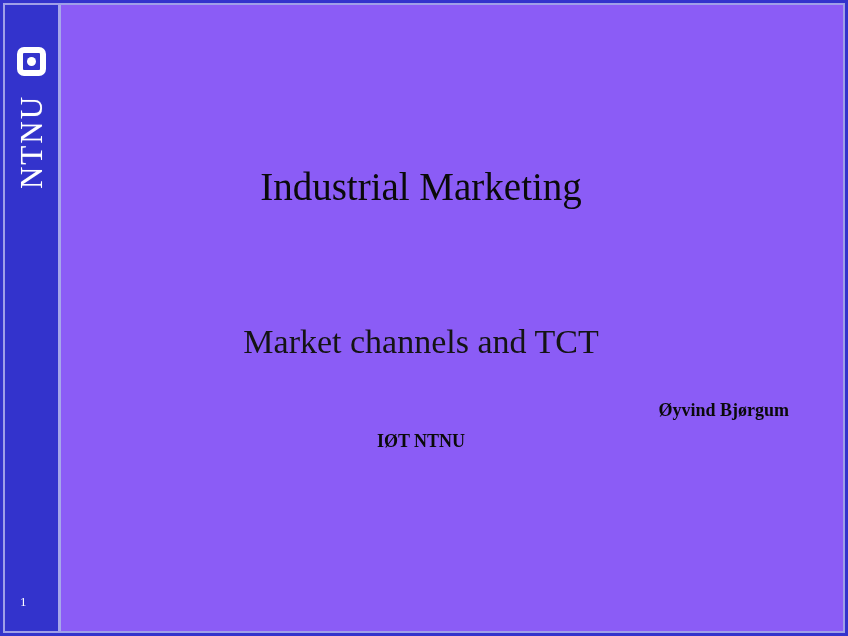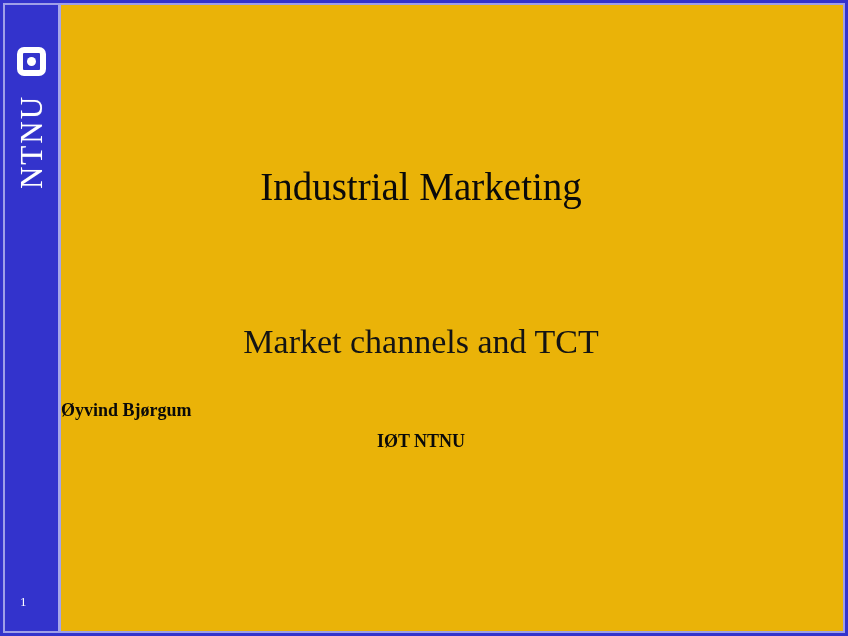--- a/index.html
+++ b/index.html
@@ -125,21 +125,21 @@
     z-index: 14;
   }
 
   
   .content {
     position: absolute;
     left: 61px;
     top: 5px;
     width: 782px;
     height: 626px;
-    background: #eab308;
+    background: #8b5cf6;
     z-index: 5;
   }
 
   .title {
     position: absolute;
     left: 0;
     top: 158px;
     width: 720px;
     text-align: center;
     color: #0a0a0a;
@@ -159,24 +159,24 @@
     color: #141414;
     font-family: "Liberation Serif", serif;
     font-size: 34px;
     font-weight: normal;
     line-height: 34px;
     white-space: nowrap;
   }
 
   .author {
     position: absolute;
-    left: 0;
+    left: 8px;
     top: 393px;
     width: 720px;
-    text-align: left;
+    text-align: right;
     color: #0a0a0a;
     font-family: "Liberation Serif", serif;
     font-size: 18px;
     font-weight: bold;
     line-height: 24px;
     white-space: nowrap;
   }
 
   .affiliation {
     position: absolute;

